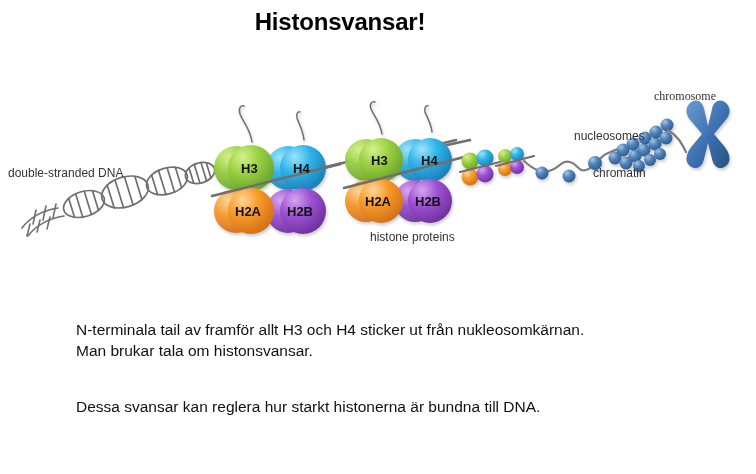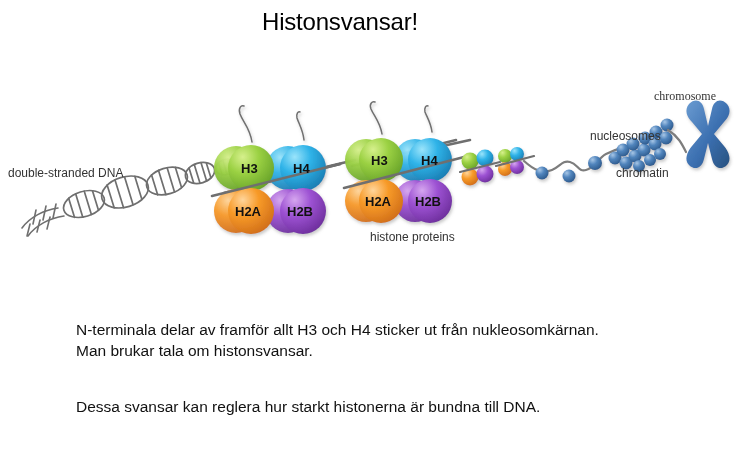--- a/index.html
+++ b/index.html
@@ -17,21 +17,21 @@
   }
 
   
   .slide-title {
     position: absolute;
     left: 0;
     top: 8px;
     width: 680px;
     text-align: center;
     font-size: 24px;
-    font-weight: normal;
+    font-weight: bold;
     letter-spacing: -0.2px;
     color: #000000;
   }
 
   
   .figure {
     position: absolute;
     left: 0;
     top: 78px;
     width: 756px;
@@ -45,22 +45,22 @@
   .fig-label {
     position: absolute;
     font-family: "Liberation Sans", sans-serif;
     font-size: 12px;
     color: #333333;
     white-space: nowrap;
   }
   .lbl-dsdna      { left: 8px;   top: 88px; }
   .lbl-ntail      { left: 107px; top: 35px; }
   .lbl-histprot   { left: 357px; top: 152px; margin-left: 13px; }
-  .lbl-nucleo     { left: 554px; top: 51px; padding-left: 36px; }
-  .lbl-chromatin  { left: 616px; top: 88px; }
+  .lbl-nucleo     { left: 538px; top: 51px; padding-left: 36px; }
+  .lbl-chromatin  { left: 593px; top: 88px; }
   .lbl-chromosome { left: 654px; top: 11px; font-family: Liberation Serif, serif; }
 
   
   .sph-label {
     position: absolute;
     font-family: "Liberation Sans", sans-serif;
     font-size: 13px;
     font-weight: bold;
     color: #111111;
     white-space: nowrap;
@@ -275,16 +275,16 @@
   <div class="sph-label" style="left:235px; top:126px;">H2A</div>
   <div class="sph-label" style="left:287px; top:126px;">H2B</div>
 
   <div class="sph-label" style="left:371px; top:75px;">H3</div>
   <div class="sph-label" style="left:421px; top:75px;">H4</div>
   <div class="sph-label" style="left:365px; top:116px;">H2A</div>
   <div class="sph-label" style="left:415px; top:116px;">H2B</div>
 </div>
 
 <div class="body-text para-1">
-  <div>N-terminala delar av framför allt H3 och H4 sticker ut från nukleosomkärnan.</div>
+  <div>N-terminala tail av framför allt H3 och H4 sticker ut från nukleosomkärnan.</div>
   <div>Man brukar tala om histonsvansar.</div>
 </div>
 <div class="body-text para-2">Dessa svansar kan reglera hur starkt histonerna är bundna till DNA.</div>
 
 </body></html>

